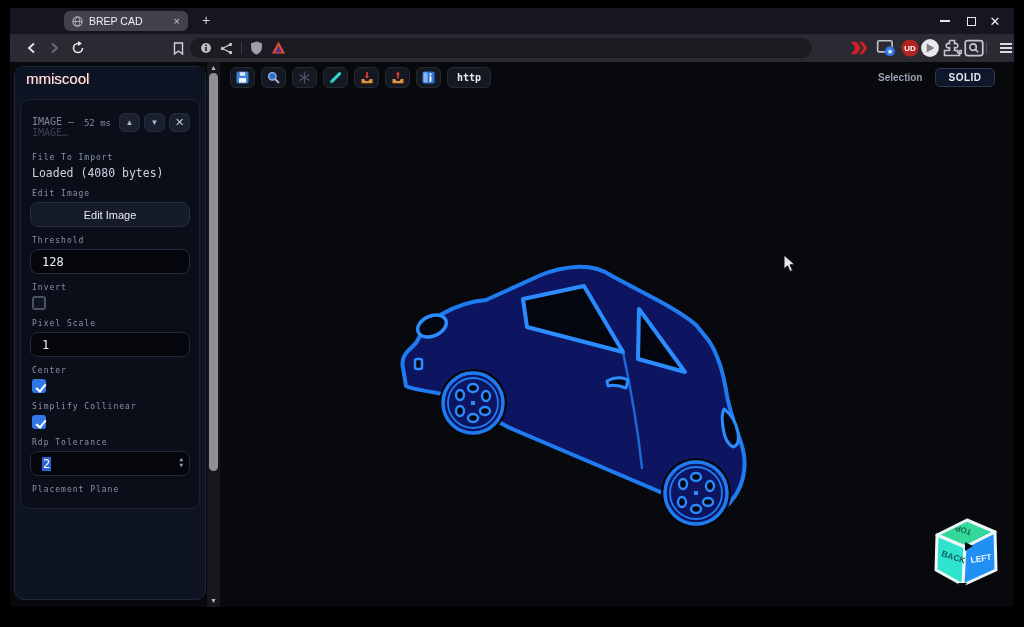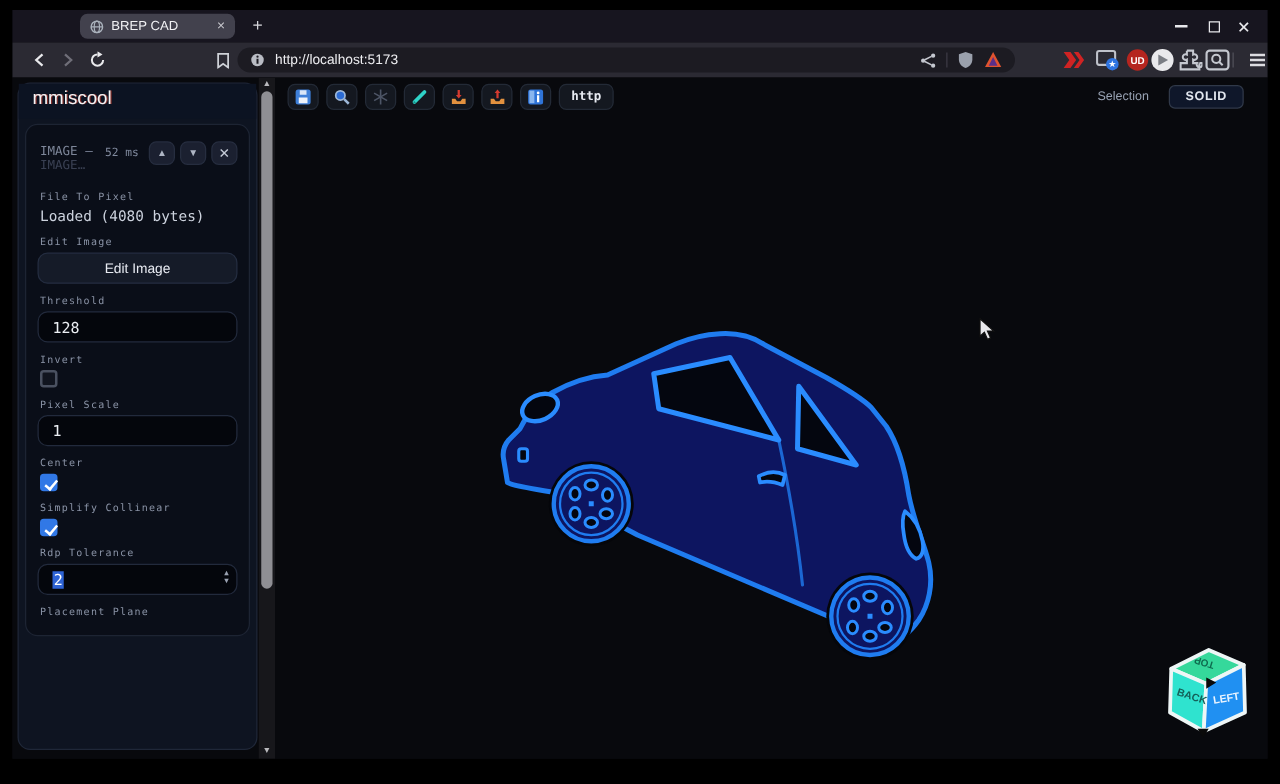--- a/index.html
+++ b/index.html
@@ -72,21 +72,21 @@
 
   
   .pg-scroll { position:absolute; left:197px; top:0; width:13px; height:545px; background:#17171b; }
   .pg-arrow { position:absolute; left:0; width:13px; height:12px; color:#b9b9bd; font-size:7px; text-align:center; line-height:12px; }
   .pg-thumb { position:absolute; left:2px; top:11px; width:9px; height:398px; background:#8f8f94; border-radius:5px; }
 
   
   .tbtn { position:absolute; top:5px; width:25px; height:21px; background:#141820; border:1px solid #232a36;
           border-radius:6px; display:flex; align-items:center; justify-content:center; }
   .tbtn.text { width:auto; padding:0 9px; font-size:10px; font-weight:bold; color:#e8ebf2; }
-  .sel-label { position:absolute; top:10px; left:868px; font-size:10px; font-weight:normal; color:#98a2b3;text-align:right; }
+  .sel-label { position:absolute; top:10px; left:868px; font-size:10px; font-weight:bold; color:#98a2b3;text-align:right; }
   .solid-btn { position:absolute; top:6px; left:925px; width:60px; height:19px; border:1px solid #303949;
                border-radius:5px; background:#0f172a; color:#e2e7ef; font-size:10px; font-weight:bold;
                display:flex; align-items:center; justify-content:center; letter-spacing:.5px; }
 
   .car { position:absolute; left:380px; top:193px; }
   .cursor { position:absolute; left:773px; top:192px; }
   .viewcube { position:absolute; left:910px; top:448px; }
 </style>
 </head>
 <body>
@@ -136,21 +136,20 @@
       <svg width="11" height="13" viewBox="0 0 11 13">
           <path d="M1.5,1 h8 v11 l-4,-3 l-4,3 z" fill="none" stroke="#cfd2d8" stroke-width="1.4"></path>
         </svg>
     </div>
     <div class="urlbar">
       <svg width="12" height="12" viewBox="0 0 12 12">
         <circle cx="6" cy="6" r="5" fill="#b9bcc4"></circle>
           <rect x="5.2" y="5" width="1.6" height="4" fill="#1c1b22"></rect>
           <circle cx="6" cy="3.3" r="0.9" fill="#1c1b22"></circle>
       </svg>
-      <span class="url-text">http://localhost:5173</span>
       <svg width="13" height="13" viewBox="0 0 13 13">
         <circle cx="10.5" cy="2.5" r="1.7" fill="#c4c7cf"></circle>
           <circle cx="2.5" cy="6.5" r="1.7" fill="#c4c7cf"></circle>
           <circle cx="10.5" cy="10.5" r="1.7" fill="#c4c7cf"></circle>
         <line x1="3.8" y1="5.8" x2="9.2" y2="3.1" stroke="#c4c7cf" stroke-width="1.2"></line>
           <line x1="3.8" y1="7.2" x2="9.2" y2="9.9" stroke="#c4c7cf" stroke-width="1.2"></line>
       </svg>
       <div style="width:1px;height:12px;background:#3c3b45"></div>
       <svg width="13" height="14" viewBox="0 0 12 13">
         <path d="M6,0.5 L11,2.2 V6 C11,9.5 8.7,11.6 6,12.5 C3.3,11.6 1,9.5 1,6 V2.2 Z" fill="#9aa0ac"></path>
@@ -203,21 +202,21 @@
           <div class="ghost1 mono">IMAGE —</div>
           <div class="ghost2 mono">IMAGE…</div>
           <div class="head-right">
             <span class="ms mono">52 ms</span>
             <div class="sq-btn">▲</div>
             <div class="sq-btn">▼</div>
             <div class="sq-btn x">✕</div>
           </div>
         </div>
 
-        <div class="f-label mono">File To Pixel</div>
+        <div class="f-label mono">File To Import</div>
         <div class="f-text mono">Loaded (4080 bytes)</div>
 
         <div class="f-label mono">Edit Image</div>
         <div class="f-btn">Edit Image</div>
 
         <div class="f-label mono">Threshold</div>
         <div class="f-input mono">
             <span>128</span>
           </div>
 

